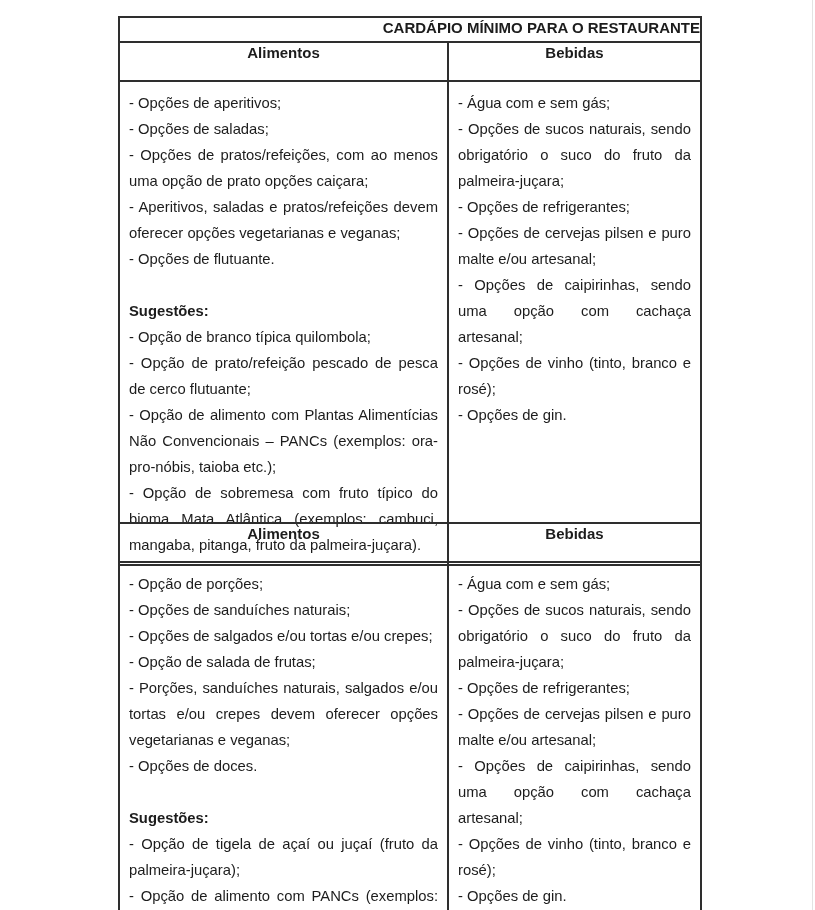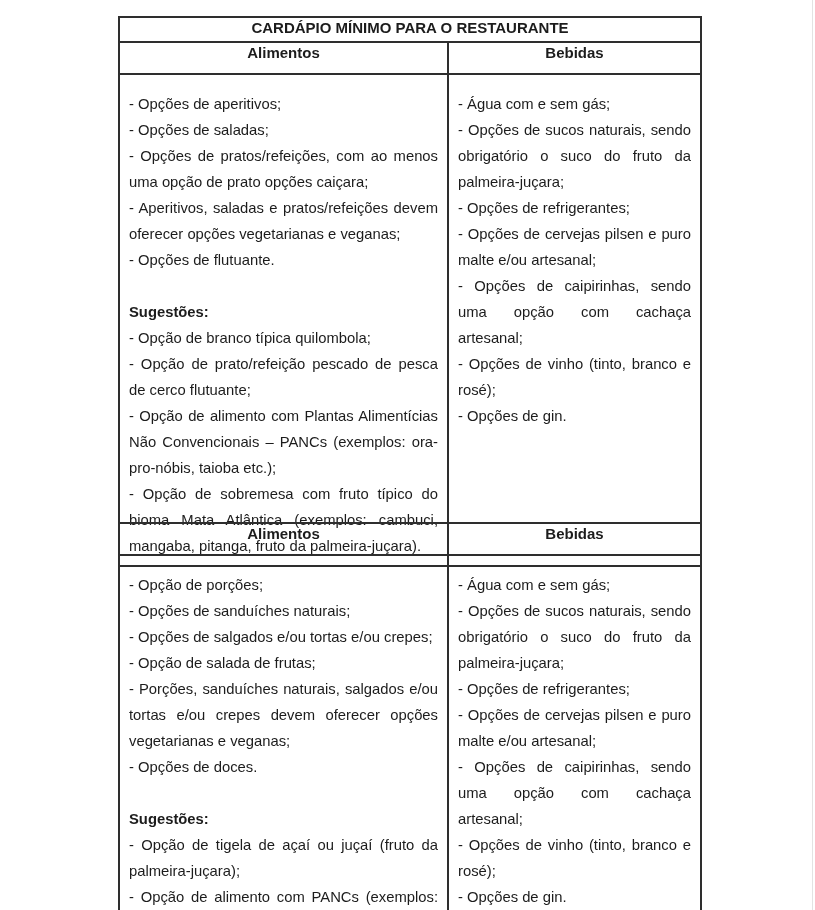--- a/index.html
+++ b/index.html
@@ -24,36 +24,36 @@
   }
   #table-restaurante { top: 16px; }
   #table-lanchonete  { top: 522px; }
   table.doc-table td {
     border: 2px solid #2e2e2e;
     vertical-align: top;
     box-sizing: border-box;
   }
   td.title-cell {
     height: 25px;
-    text-align: center;
+    text-align: right;
     vertical-align: middle;
     font-weight: bold;
     font-size: 15px;
-    padding: 1px 10px;
+    padding: 1px 0;
   }
   td.header-cell {
-    height: 32px;
+    height: 39px;
     text-align: center;
     vertical-align: middle;
     font-weight: bold;
     font-size: 15px;
     padding: 1px 2px;
   }
   td.body-cell {
-    padding: 16px 9px 6px 9px;
+    padding: 8px 9px 6px 9px;
     font-size: 14.8px;
   }
   #table-restaurante td.body-cell { height: 412px; }
   #table-lanchonete  td.body-cell { height: 318px; }
   .cell-line {
     margin: 0;
     line-height: 26px;
     text-align: justify;
     text-align-last: left;
   }

